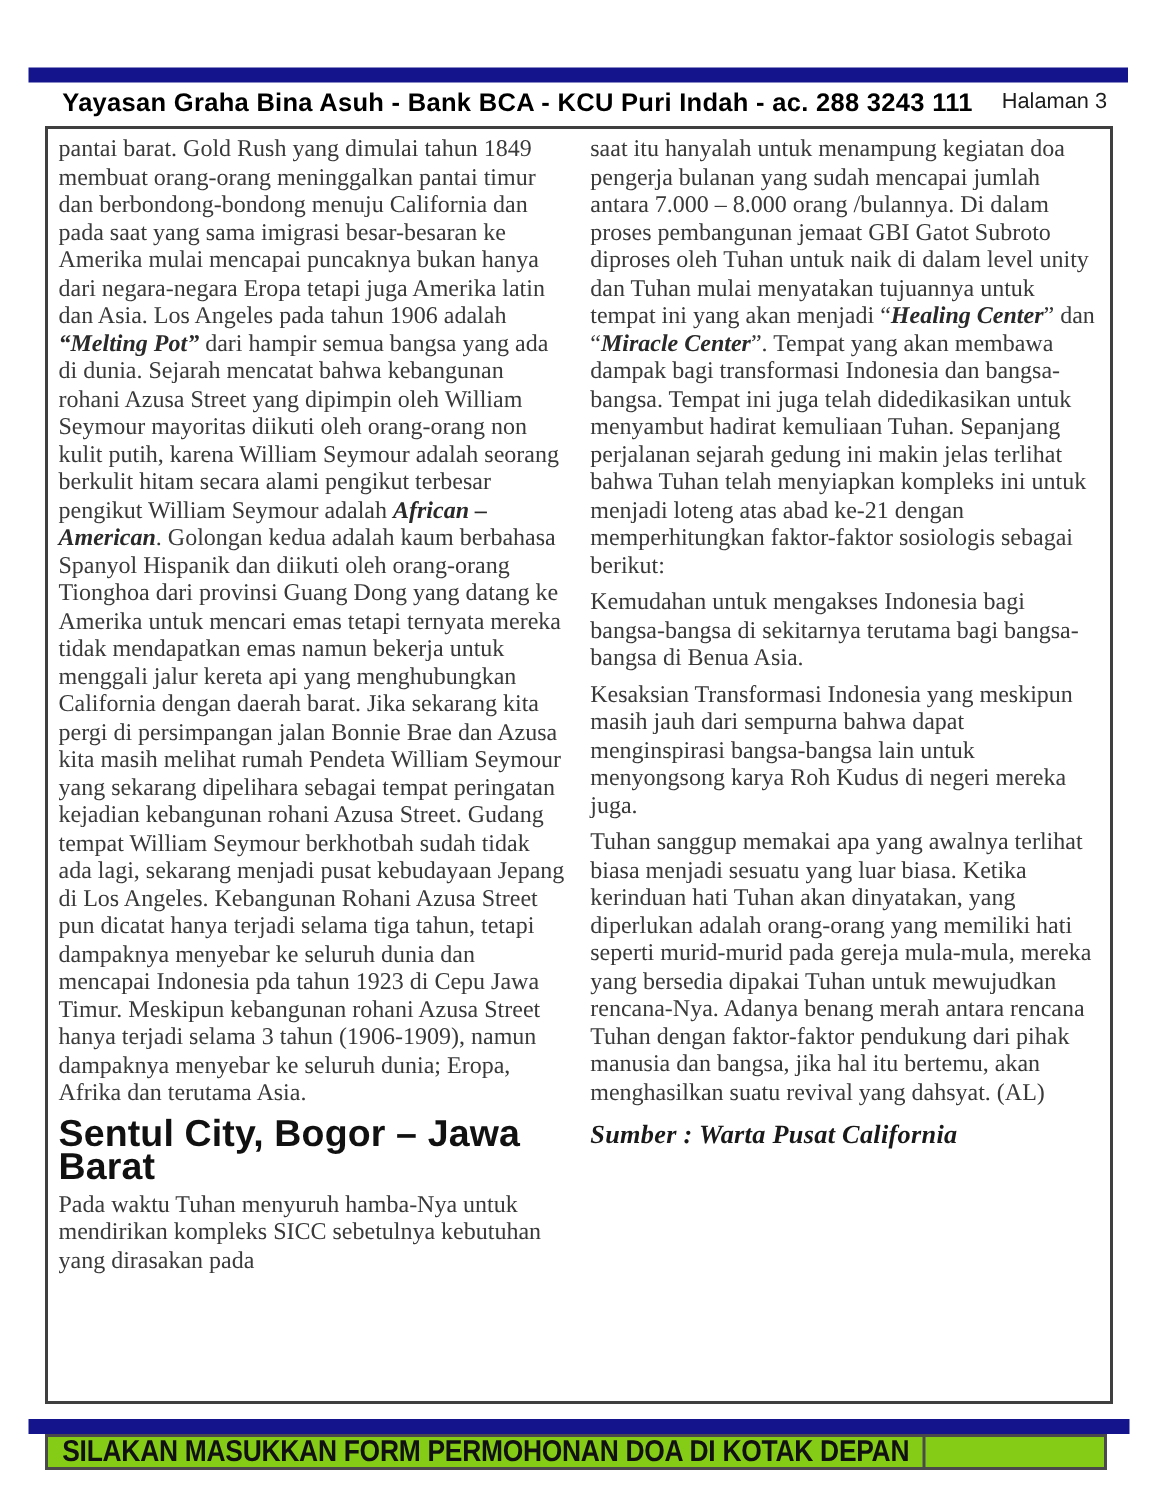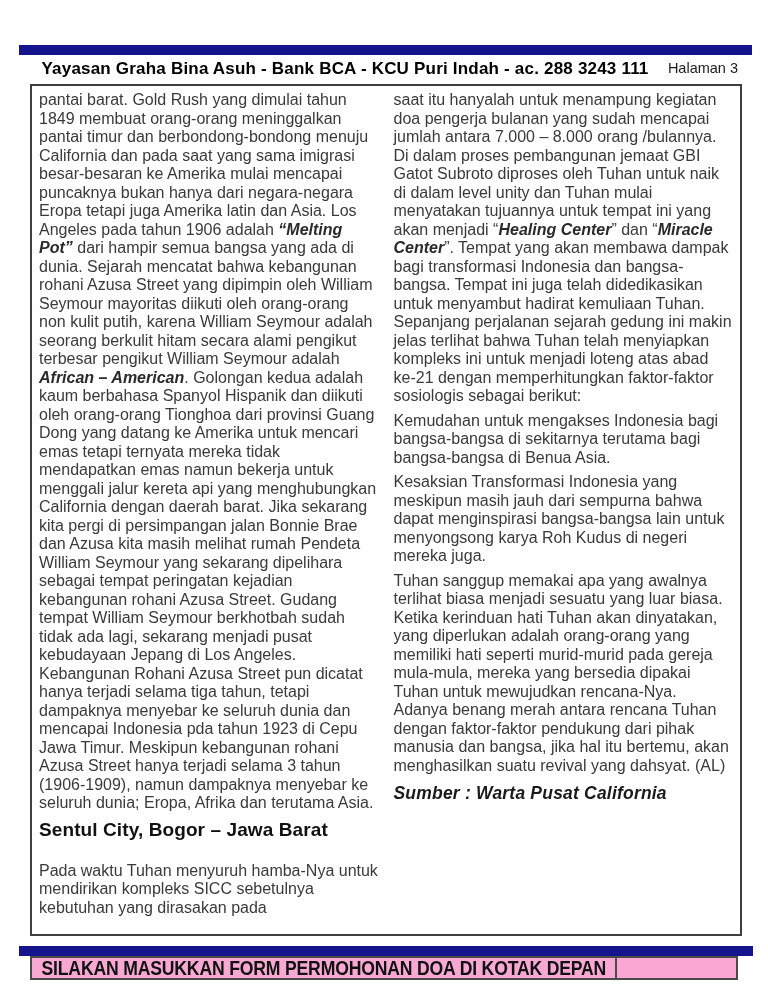--- a/index.html
+++ b/index.html
@@ -23,35 +23,35 @@
     text-align:right;font-size:14.5px;color:#1c1c1c;
   }
 
   .content-box{
     position:absolute;left:30px;top:84px;width:712px;height:852px;
     box-sizing:border-box;border:2px solid #3f3f3f;
     padding:5px 7px 4px 7px;
     display:flex;gap:15px;overflow:hidden;
   }
   .col{flex:1;min-width:0;color:#3a3a3a;font-size:16px;line-height:18.5px;text-align:left;}
-  .col p{margin:0 0 7px 0;}
+  .col p{margin:0 0 7px 0;font-family:Liberation Serif, serif;}
   .col p.body-p{margin:0 0 6px 0;}
   .col h2{
-    margin:3px 0 21px 0;font-size:19px;line-height:22px;color:#111;
+    margin:3px 0 6px 0;font-size:25px;line-height:22px;color:#111;
     font-weight:bold;letter-spacing:.1px;
   }
   .col .em{font-weight:bold;font-style:italic;color:#2a2a2a;}
   .col p.source{
     font-weight:bold;font-style:italic;font-size:17.5px;color:#1a1a1a;
     margin-top:9px;letter-spacing:.2px;
   }
 
   .footer-box{
     position:absolute;left:30px;top:956px;width:708px;height:24px;
-    box-sizing:border-box;border:2px solid #4a4a4a;display:flex;background:#f9a8d4;
+    box-sizing:border-box;border:2px solid #4a4a4a;display:flex;background:#84cc16;
   }
   .footer-cell-text{
     width:585px;box-sizing:border-box;border-right:2px solid #4a4a4a;
     display:flex;align-items:center;justify-content:center;overflow:hidden;
   }
   .footer-text{
     font-weight:bold;font-size:20px;line-height:20px;color:#111;
     white-space:nowrap;transform:scaleX(.88);transform-origin:center center;
     letter-spacing:-0.2px;
   }

